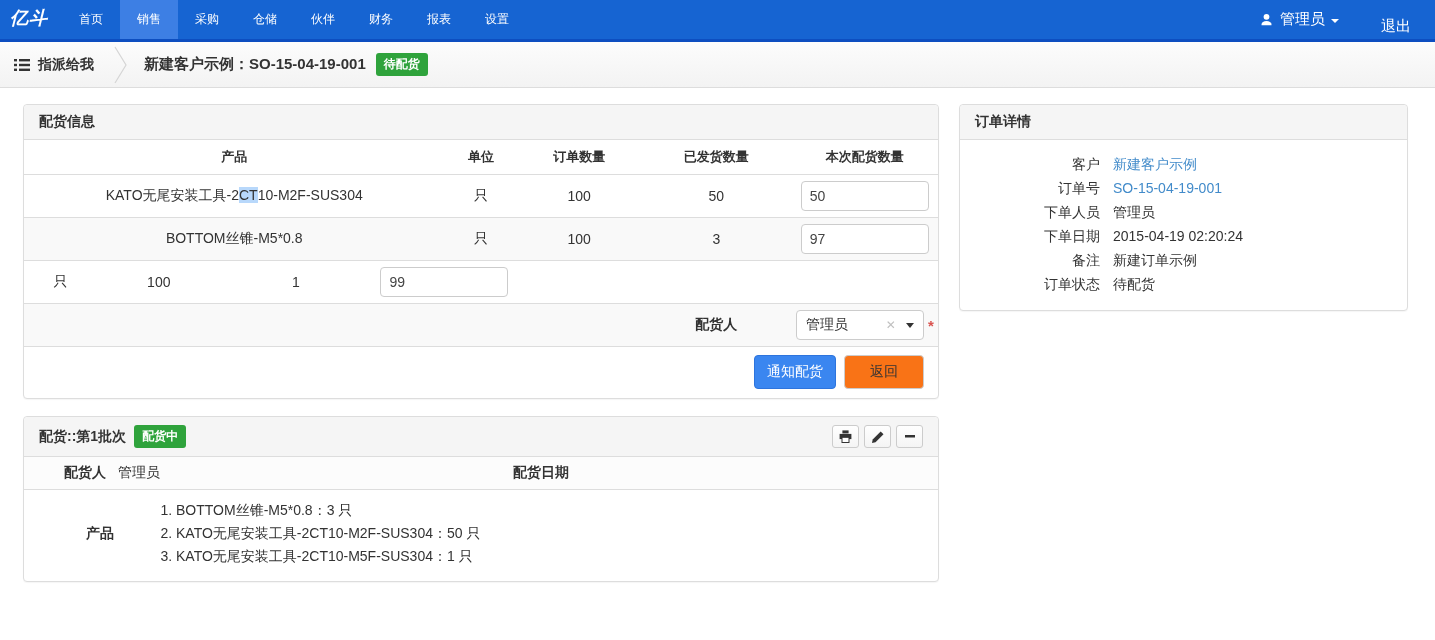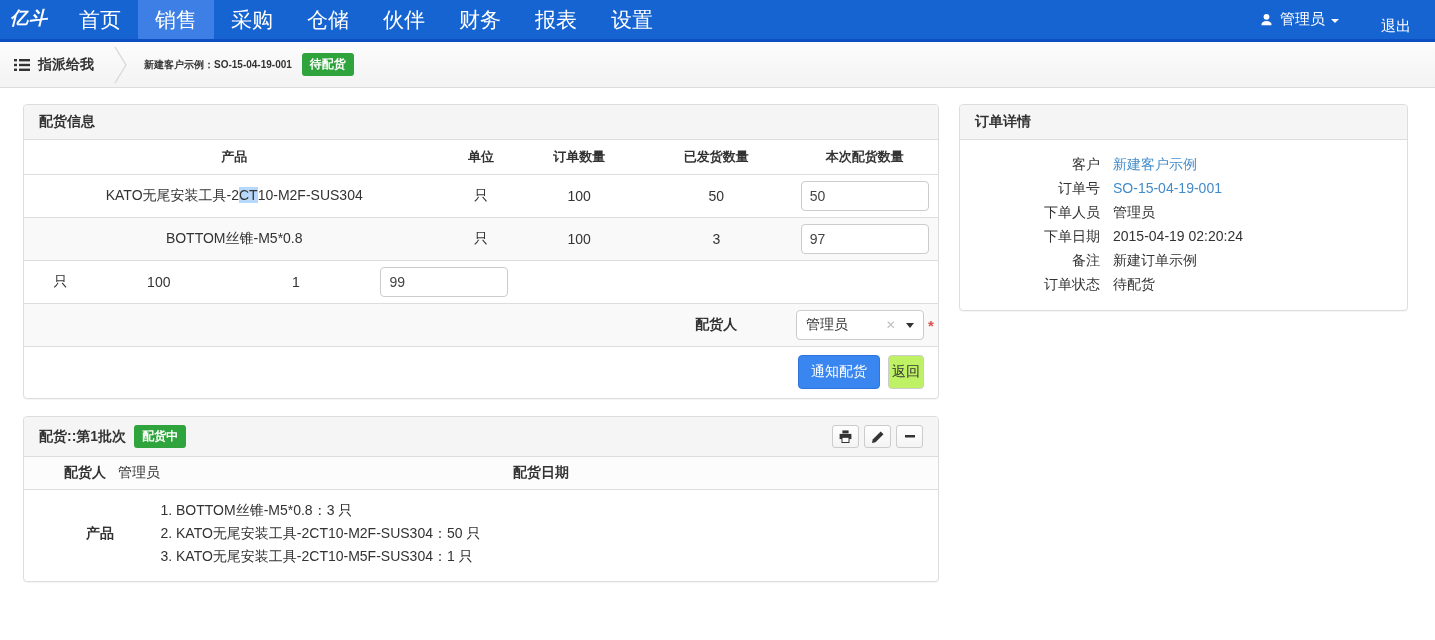--- a/index.html
+++ b/index.html
@@ -22,21 +22,21 @@
   }
   .brand {
     display: flex; align-items: center;
     font-style: italic; font-weight: bold;
     font-size: 18px; padding: 0 14px 4px 10px;
     letter-spacing: 1px;
   }
   .nav-items { display: flex; align-items: stretch; }
   .nav-item {
     display: flex; align-items: center;
-    padding: 12px 17px; font-size: 21px; cursor: pointer;
+    padding: 12px 17px; font-size: 12px; cursor: pointer;
   }
   .nav-item.active { background: #3d7fe4; }
   .nav-right { margin-left: auto; display: flex; align-items: stretch; }
   .nav-user {
     display: flex; align-items: center; gap: 6px;
     padding: 0 16px; font-size: 15px; cursor: pointer;
   }
   .caret-down-white {
     width: 0; height: 0; margin-top: 2px;
     border-left: 4px solid transparent;
@@ -54,21 +54,21 @@
     background: linear-gradient(#fcfcfc, #f3f3f3);
     border-bottom: 1px solid #ddd;
     display: flex; align-items: center;
     padding-left: 14px;
   }
   .assigned {
     display: flex; align-items: center; gap: 8px;
     font-weight: bold; font-size: 14px; cursor: pointer;
   }
   .crumb-sep { margin: 0 16px 0 20px; }
-  .page-title { font-size: 10px; font-weight: bold; }
+  .page-title { font-size: 15px; font-weight: bold; }
   .badge {
     display: inline-block;
     background: #2fa33c; color: #fff;
     font-size: 12px; font-weight: bold;
     padding: 3px 8px; border-radius: 3px;
     margin-left: 10px; vertical-align: 2px;
   }
 
   
   .content {
@@ -137,21 +137,21 @@
     border-right: 4px solid transparent;
     border-top: 5px solid #333;
   }
   .req-mark { color: #d9534f; font-weight: bold; margin-left: 4px; font-size: 15px; }
   .buttons-row {
     display: flex; justify-content: flex-end; gap: 8px;
     padding: 8px 14px 9px;
   }
   .btn { font-size: 14px; border-radius: 4px; padding: 7px 12px; cursor: pointer; font-family: Liberation Sans, sans-serif; }
   .btn-primary { background: #3a86f0; border: 1px solid #2d74dd; color: #fff; }
-  .btn-default { background: #bef264; border: 1px solid #ccc; color: #333; padding: 7px 3px; }
+  .btn-default { background: #f97316; border: 1px solid #ccc; color: #333; padding: 7px 25px; }
 
   
   .order-body { padding: 12px 15px 14px; }
   .field-row { display: flex; line-height: 24px; font-size: 14px; }
   .field-label { width: 125px; text-align: right; margin-right: 13px; flex: none; }
   .field-value { flex: 1; }
   .field-value.link { color: #428bca; cursor: pointer; }
 
   
   .batch-panel { margin-top: 17px; }

